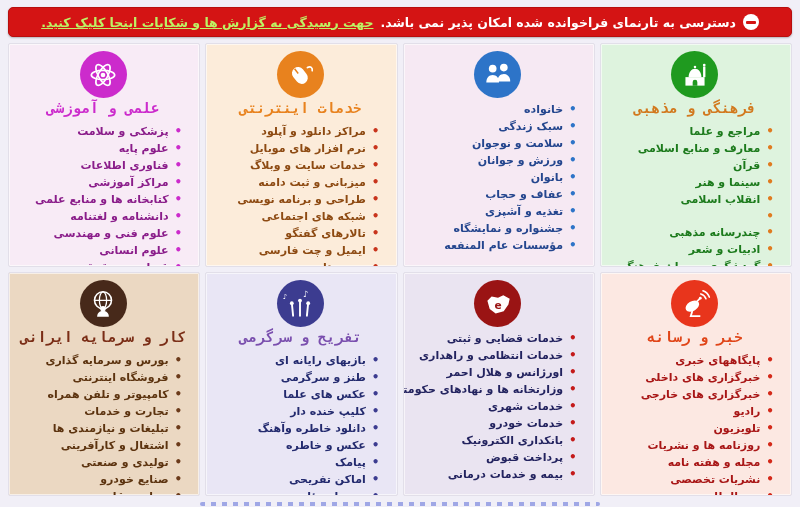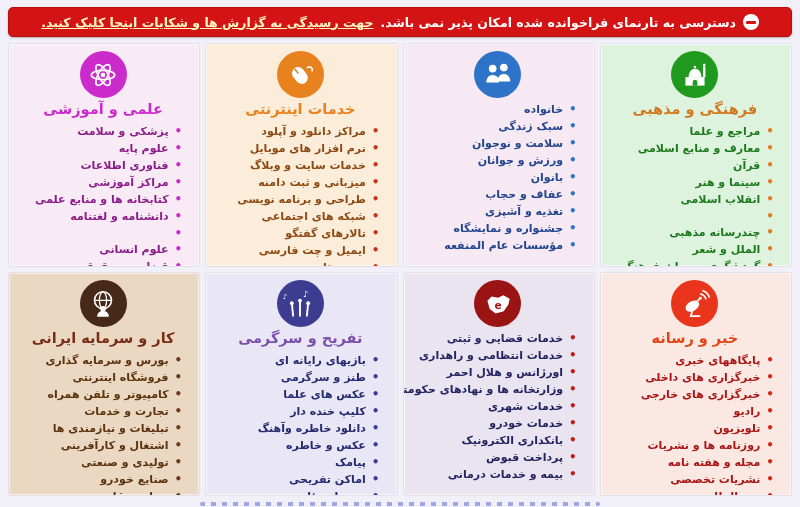--- a/index.html
+++ b/index.html
@@ -23,21 +23,21 @@
     white-space:nowrap;
   }
   .minus-icon {
     width:16px; height:16px; background:#fff; border-radius:50%;
     position:relative; flex:0 0 auto;
   }
   .minus-icon::after {
     content:""; position:absolute; left:3px; top:7px;
     width:10px; height:2.6px; background:var(--bg,#d41414); border-radius:1px;
   }
-  .banner a { color:#fef9c3; text-decoration:underline; cursor:pointer; }
+  .banner a { color:#bef264; text-decoration:underline; cursor:pointer; }
   
   .grid {
     margin:0 8px;
     display:grid;
     grid-template-columns:repeat(4,1fr);
     grid-auto-rows:224px;
     gap:5px;
   }
   .card {
     background:var(--bg,#fff);
@@ -53,20 +53,21 @@
     margin:1px auto 3px auto;
     display:flex; align-items:center; justify-content:center;
   }
   .icon-circle svg { width:34px; height:34px; display:block; }
   .card-title {
     text-align:center;
     font-size:14.5px; font-weight:bold;
     color:var(--title,#333);
     margin:0 0 5px 0;
     line-height:1.2;
+    font-family:Liberation Mono, monospace;
   }
   ul.items { list-style:none; padding:0 10px 0 0; }
   li.item {
     display:flex; align-items:baseline; gap:6px;
     font-size:11px; font-weight:bold;
     color:var(--item,#222);
     line-height:16px;
     cursor:pointer;
     white-space:nowrap;
   }
@@ -127,21 +128,21 @@
         </li>
         <li class="item">
           <span class="blt">•</span>
         </li>
         <li class="item">
           <span class="blt">•</span>
           <span class="txt">چندرسانه مذهبی</span>
         </li>
         <li class="item">
           <span class="blt">•</span>
-          <span class="txt">الملل و شعر</span>
+          <span class="txt">ادبیات و شعر</span>
         </li>
         <li class="item">
           <span class="blt">•</span>
           <span class="txt">گردشگری ومیراث فرهنگی</span>
         </li>
       </ul>
   </section>
 
   <section class="card" style="--bg: #f6e9f3; --circle: #2d74c8; --title: #2d74c8; --item: #24468e; --bullet: #2d74c8;">
     <div class="icon-circle">
@@ -275,20 +276,21 @@
         <li class="item">
           <span class="blt">•</span>
           <span class="txt">کتابخانه ها و منابع علمی</span>
         </li>
         <li class="item">
           <span class="blt">•</span>
           <span class="txt">دانشنامه و لغتنامه</span>
         </li>
         <li class="item">
           <span class="blt">•</span>
+          <span class="txt">علوم فنی و مهندسی</span>
         </li>
         <li class="item">
           <span class="blt">•</span>
           <span class="txt">علوم انسانی</span>
         </li>
         <li class="item">
           <span class="blt">•</span>
           <span class="txt">قضایی و حقوق</span>
         </li>
       </ul>

